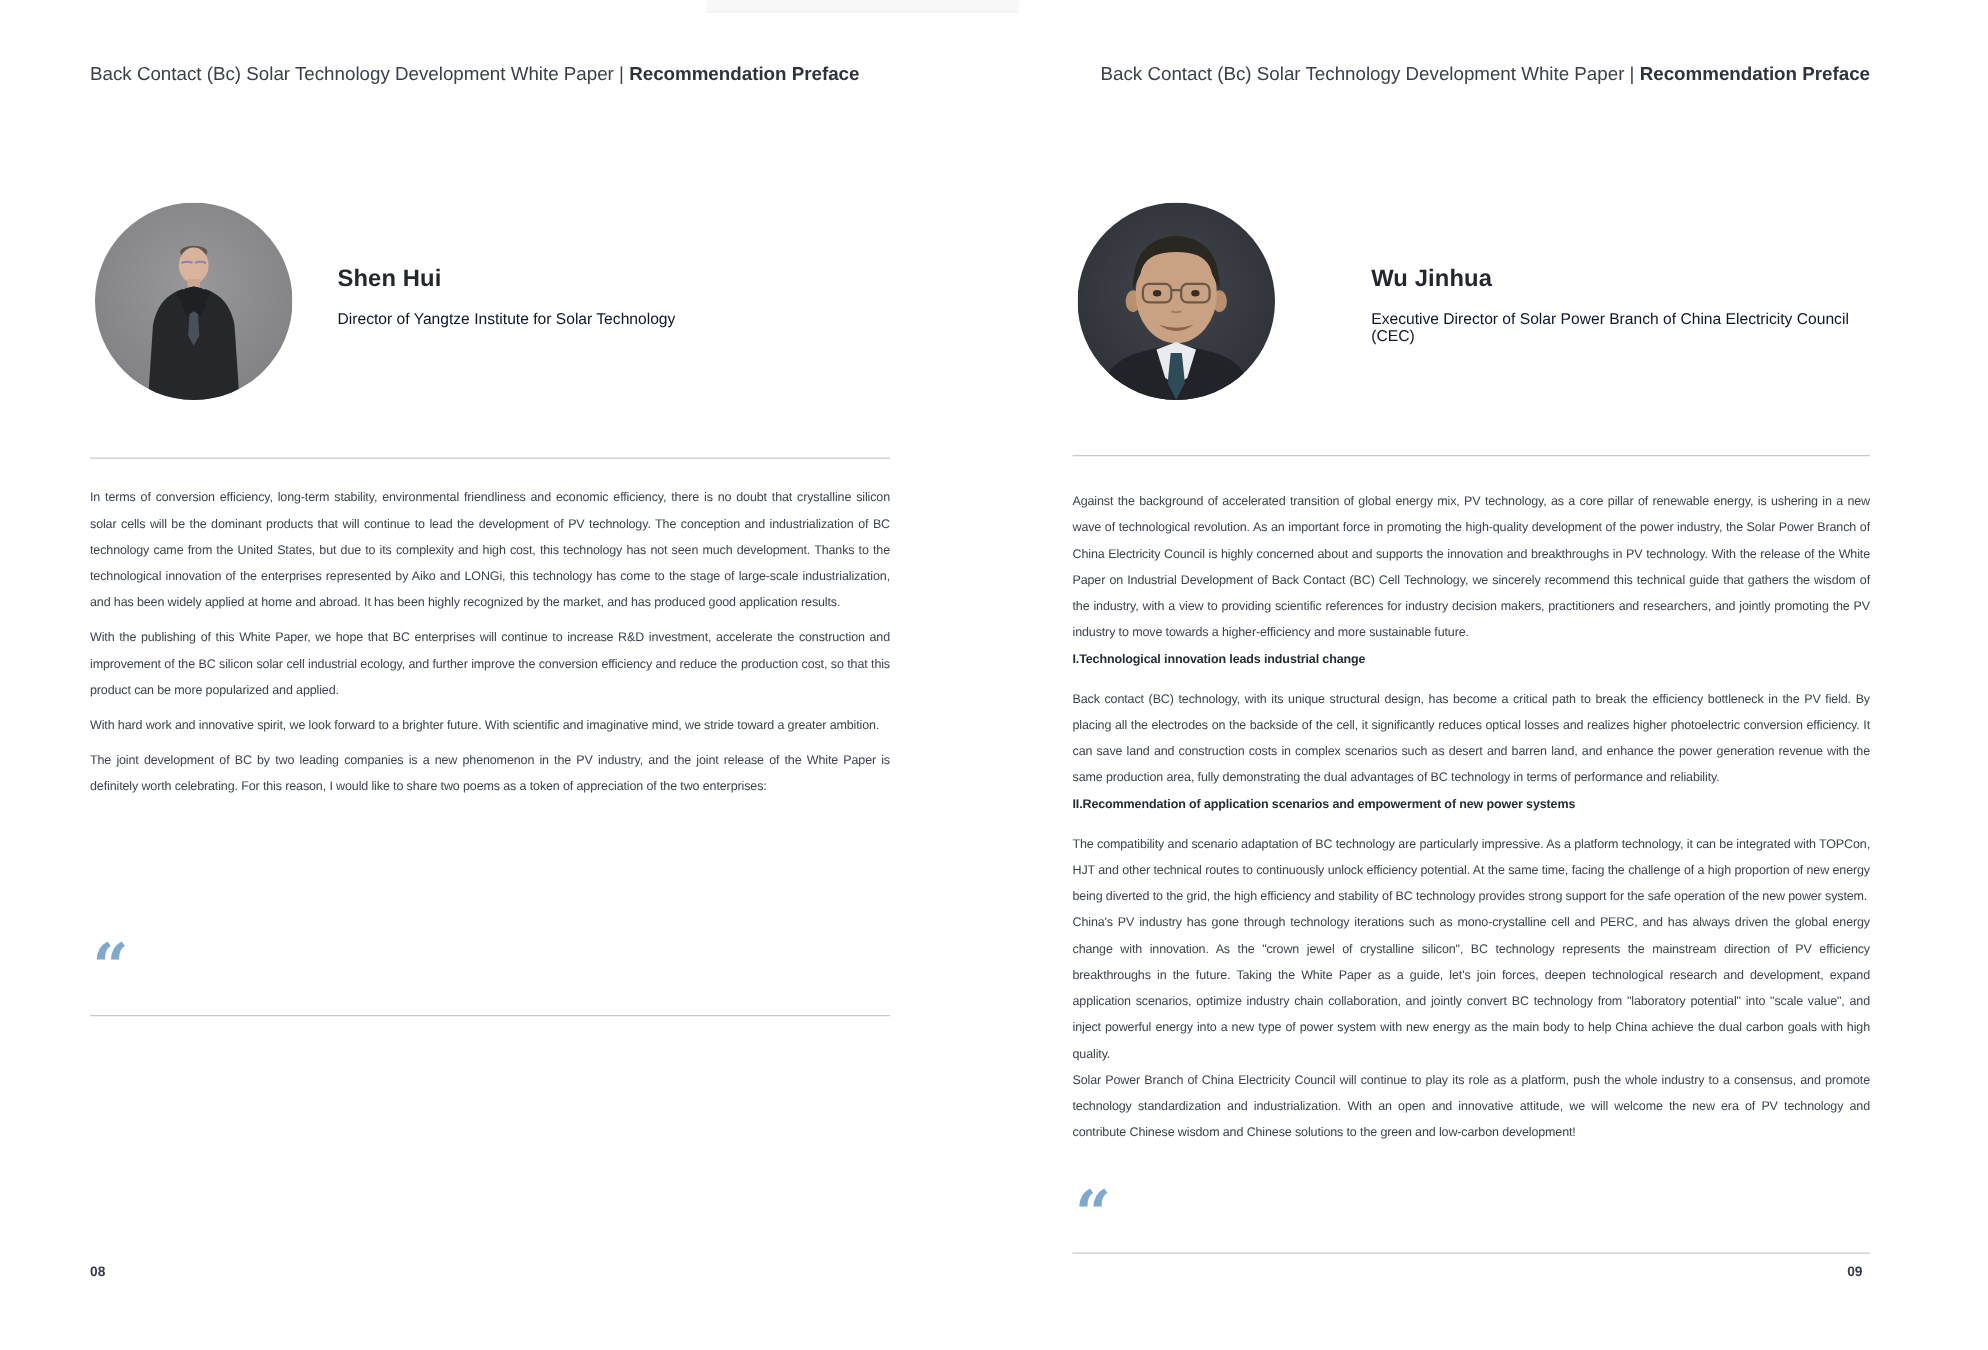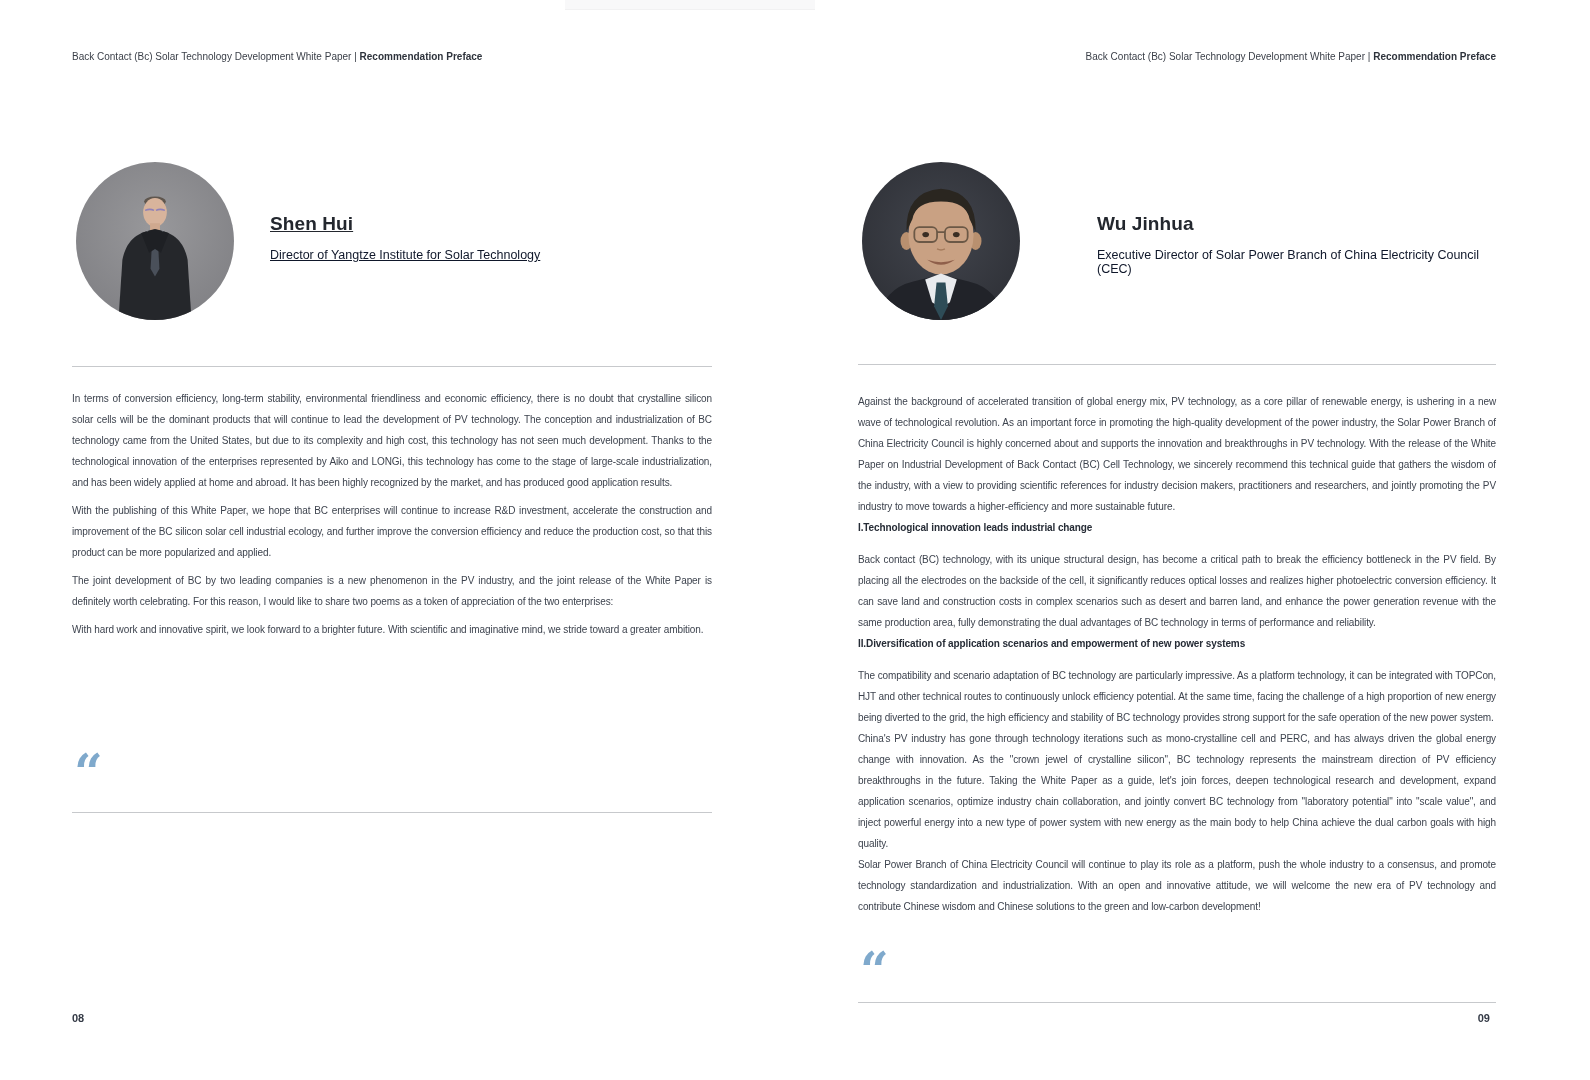--- a/index.html
+++ b/index.html
@@ -4,33 +4,33 @@
 <style>
   html,body{margin:0;padding:0;background:#ffffff;}
   .canvas{position:relative;width:1590px;height:1080px;background:#ffffff;overflow:hidden;
           font-family:"Liberation Sans",sans-serif;}
   .top-artifact{position:absolute;left:565px;top:0;width:250px;height:9px;background:#f8f8f9;
                 border-bottom:1px solid #f1f1f2;}
   .page{position:absolute;top:0;height:1080px;}
   .page-left{left:72px;width:640px;}
   .page-right{left:858px;width:638px;}
 
-  .page-header{position:absolute;top:51px;left:0;width:100%;font-size:10px;color:#3a3f48;
+  .page-header{position:absolute;top:51px;left:0;width:100%;font-size:15px;color:#3a3f48;
                letter-spacing:0;white-space:nowrap;}
   .page-right .page-header{text-align:right;}
   .page-header b{font-weight:bold;color:#2e333c;}
 
   .avatar{position:absolute;top:162px;left:4px;width:158px;height:158px;border-radius:50%;
           overflow:hidden;}
   .avatar svg{display:block;}
 
   .profile-name{position:absolute;top:213px;margin:0;font-size:19px;font-weight:bold;
                 color:#23272e;letter-spacing:.1px;}
   .profile-title{position:absolute;top:248px;font-size:12.5px;color:#0f172a;}
-  .page-left .profile-name,.page-left .profile-title{left:198px;text-decoration:underline;}
+  .page-left .profile-name,.page-left .profile-title{left:198px;}
   .page-right .profile-name,.page-right .profile-title{left:207px;margin-left:32px;}
 
   .rule{position:absolute;left:0;width:100%;height:0;border:none;border-top:1.5px solid #c7c9cc;margin:0;}
   .rule-top{top:366px;}
   .page-right .rule-top{top:364px;}
   .rule-quote{top:812px;}
   .page-right .rule-quote{top:1002px;}
 
   .body-text{position:absolute;left:0;width:100%;font-size:10px;line-height:21px;
              letter-spacing:-0.1px;color:#3d434e;text-align:justify;}
@@ -79,22 +79,22 @@
       </svg>
     </div>
     <h1 class="profile-name">Shen Hui</h1>
     <div class="profile-title">Director of Yangtze Institute for Solar Technology</div>
 
     <hr class="rule rule-top">
 
     <div class="body-text">
       <p>In terms of conversion efficiency, long-term stability, environmental friendliness and economic efficiency, there is no doubt that crystalline silicon solar cells will be the dominant products that will continue to lead the development of PV technology. The conception and industrialization of BC technology came from the United States, but due to its complexity and high cost, this technology has not seen much development. Thanks to the technological innovation of the enterprises represented by Aiko and LONGi, this technology has come to the stage of large-scale industrialization, and has been widely applied at home and abroad. It has been highly recognized by the market, and has produced good application results.</p>
       <p>With the publishing of this White Paper, we hope that BC enterprises will continue to increase R&amp;D investment, accelerate the construction and improvement of the BC silicon solar cell industrial ecology, and further improve the conversion efficiency and reduce the production cost, so that this product can be more popularized and applied.</p>
+      <p>With hard work and innovative spirit, we look forward to a brighter future. With scientific and imaginative mind, we stride toward a greater ambition.</p>
       <p>The joint development of BC by two leading companies is a new phenomenon in the PV industry, and the joint release of the White Paper is definitely worth celebrating. For this reason, I would like to share two poems as a token of appreciation of the two enterprises:</p>
-      <p>With hard work and innovative spirit, we look forward to a brighter future. With scientific and imaginative mind, we stride toward a greater ambition.</p>
     </div>
 
     <div class="quote">“</div>
     <hr class="rule rule-quote">
 
     <div class="page-number">08</div>
   </section>
 
   <section class="page page-right">
     <header class="page-header"><span>Back Contact (Bc) Solar Technology Development White Paper </span><span>| </span><b>Recommendation Preface</b></header>
@@ -126,21 +126,21 @@
     </div>
     <h1 class="profile-name">Wu Jinhua</h1>
     <div class="profile-title">Executive Director of Solar Power Branch of China Electricity Council (CEC)</div>
 
     <hr class="rule rule-top">
 
     <div class="body-text">
       <p>Against the background of accelerated transition of global energy mix, PV technology, as a core pillar of renewable energy, is ushering in a new wave of technological revolution. As an important force in promoting the high-quality development of the power industry, the Solar Power Branch of China Electricity Council is highly concerned about and supports the innovation and breakthroughs in PV technology. With the release of the White Paper on Industrial Development of Back Contact (BC) Cell Technology, we sincerely recommend this technical guide that gathers the wisdom of the industry, with a view to providing scientific references for industry decision makers, practitioners and researchers, and jointly promoting the PV industry to move towards a higher-efficiency and more sustainable future.</p>
       <h3>I.Technological innovation leads industrial change</h3>
       <p>Back contact (BC) technology, with its unique structural design, has become a critical path to break the efficiency bottleneck in the PV field. By placing all the electrodes on the backside of the cell, it significantly reduces optical losses and realizes higher photoelectric conversion efficiency. It can save land and construction costs in complex scenarios such as desert and barren land, and enhance the power generation revenue with the same production area, fully demonstrating the dual advantages of BC technology in terms of performance and reliability.</p>
-      <h3>II.Diversification of application scenarios and empowerment of new power systems</h3>
+      <h3>II.Recommendation of application scenarios and empowerment of new power systems</h3>
       <p>The compatibility and scenario adaptation of BC technology are particularly impressive. As a platform technology, it can be integrated with TOPCon, HJT and other technical routes to continuously unlock efficiency potential. At the same time, facing the challenge of a high proportion of new energy being diverted to the grid, the high efficiency and stability of BC technology provides strong support for the safe operation of the new power system.</p>
       <p>China's PV industry has gone through technology iterations such as mono-crystalline cell and PERC, and has always driven the global energy change with innovation. As the "crown jewel of crystalline silicon", BC technology represents the mainstream direction of PV efficiency breakthroughs in the future. Taking the White Paper as a guide, let's join forces, deepen technological research and development, expand application scenarios, optimize industry chain collaboration, and jointly convert BC technology from "laboratory potential" into "scale value", and inject powerful energy into a new type of power system with new energy as the main body to help China achieve the dual carbon goals with high quality.</p>
       <p>Solar Power Branch of China Electricity Council will continue to play its role as a platform, push the whole industry to a consensus, and promote technology standardization and industrialization. With an open and innovative attitude, we will welcome the new era of PV technology and contribute Chinese wisdom and Chinese solutions to the green and low-carbon development!</p>
     </div>
 
     <div class="quote">“</div>
     <hr class="rule rule-quote">
 
     <div class="page-number">09</div>
   </section>

